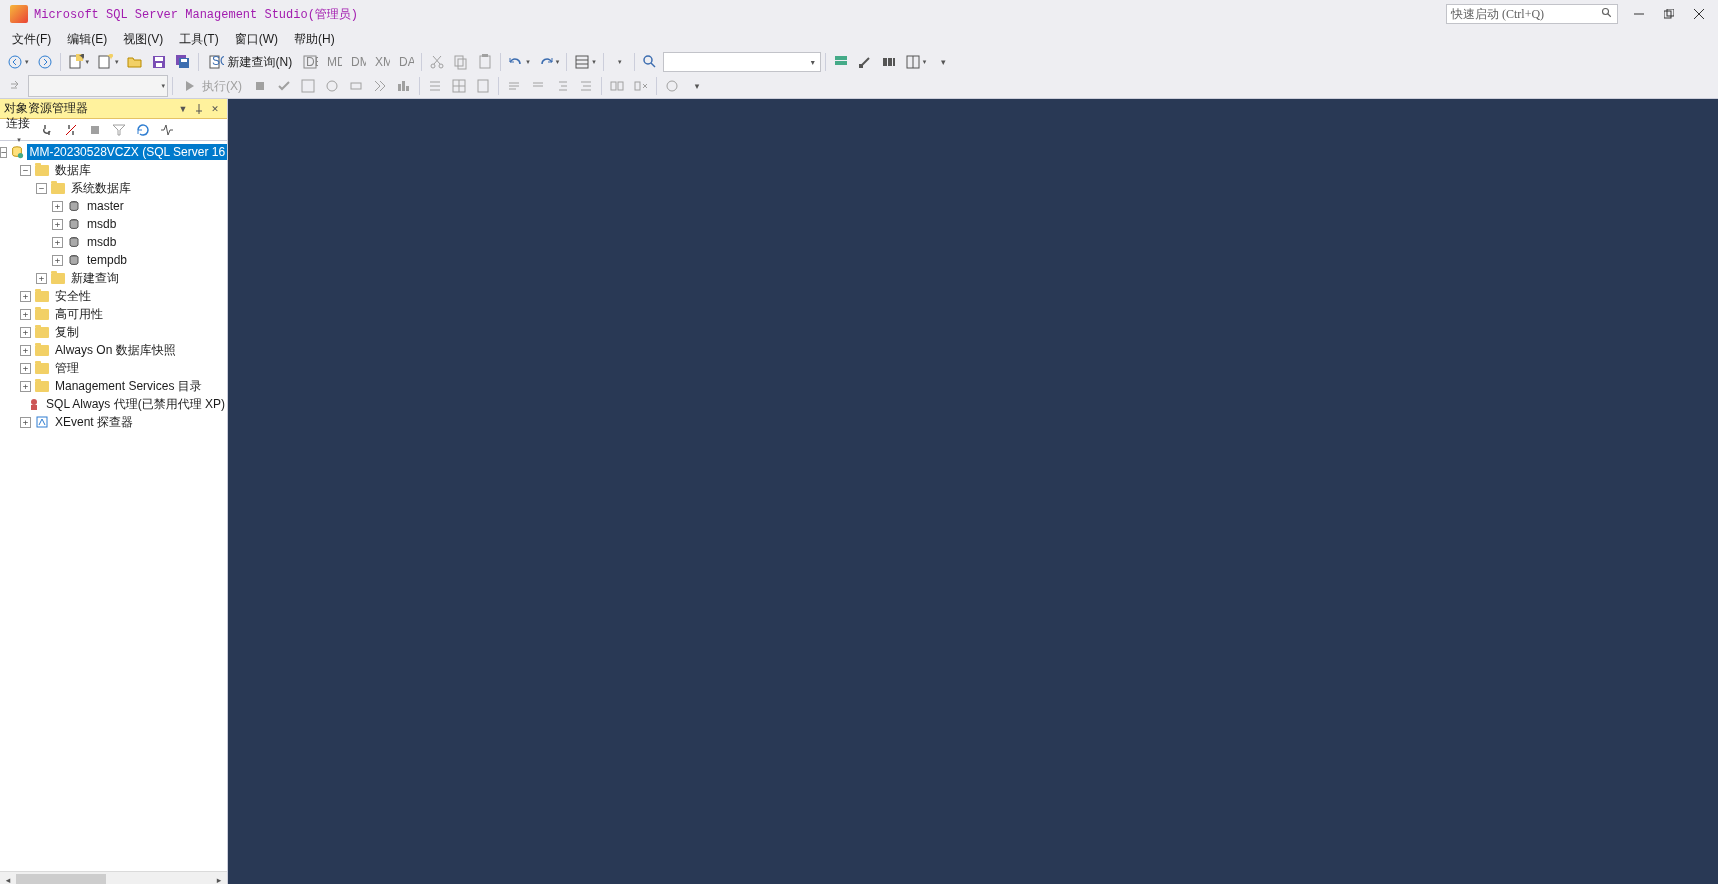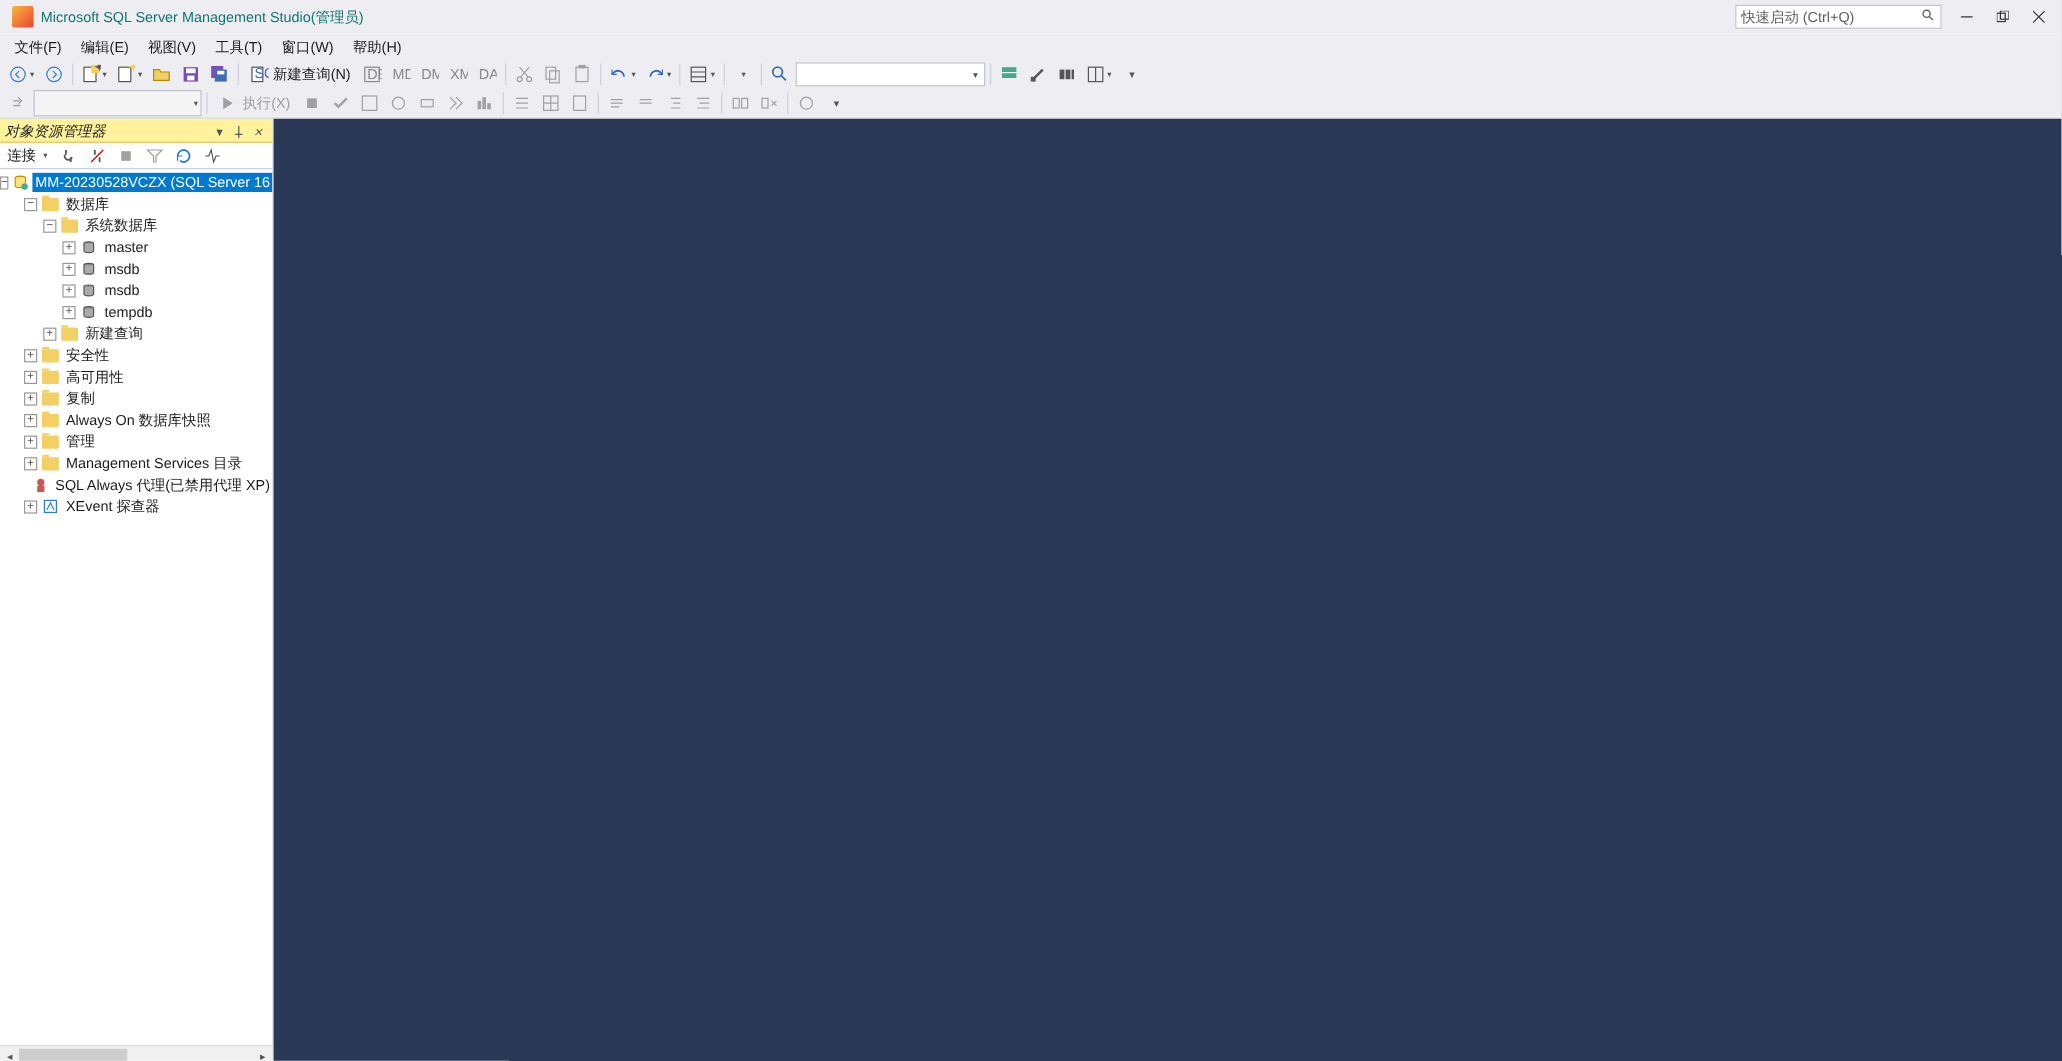--- a/index.html
+++ b/index.html
@@ -1,24 +1,24 @@
 <!DOCTYPE html>
 <html><head>
 <meta charset="utf-8">
 <style>
 * { box-sizing: border-box; margin: 0; padding: 0; font-family: "Microsoft YaHei", "Segoe UI", sans-serif; font-size: 12px; }
 html, body { width: 1718px; height: 884px; overflow: hidden; background: #fff; }
 
 
 .titlebar { height: 28px; background: #eeeef2; display: flex; align-items: center; padding: 0 4px; }
 .titlebar .app-icon { width: 18px; height: 18px; margin: 0 6px; background: linear-gradient(135deg,#f6b73c,#ea4335); border-radius: 2px; }
-.titlebar .title { flex: 0 0 auto; color: #0f766e; }
+.titlebar .title { flex: 0 0 auto; color: #a21caf; font-family: Liberation Mono, monospace; }
 .titlebar .spacer { flex: 1; }
 .titlebar .quicklaunch { width: 172px; height: 20px; border: 1px solid #c2c3c9; background: #fff; display: flex; align-items: center; padding: 0 4px; color: #606060; margin-right: 6px; }
-.titlebar .quicklaunch .ql-text { flex: 1; }
+.titlebar .quicklaunch .ql-text { flex: 1; font-family: Liberation Serif, serif; }
 .titlebar .winbtn { width: 30px; height: 22px; display: flex; align-items: center; justify-content: center; color: #333; cursor: pointer; }
 .titlebar .winbtn svg { width: 10px; height: 10px; }
 
 
 .menubar { height: 22px; background: #eeeef2; display: flex; align-items: center; padding: 0 4px; }
 .menubar .menuitem { padding: 2px 8px; color: #1b1b1b; cursor: pointer; }
 
 
 .toolbar { background: #eeeef2; border-bottom: 1px solid #cccedb; }
 .toolrow { height: 24px; display: flex; align-items: center; padding: 0 4px; gap: 2px; }
@@ -29,26 +29,26 @@
 .tbtn svg { width: 16px; height: 16px; }
 .tbtn.texted { padding: 0 4px; gap: 4px; }
 .combo { height: 20px; border: 1px solid #c2c3c9; background: #fff; display: flex; align-items: center; }
 .combo.wide { width: 158px; }
 .combo .dd { width: 14px; text-align: center; font-size: 8px; color: #555; }
 .combo.empty .val { flex: 1; }
 
 
 .mainarea { display: flex; height: 788px; }
 .objexp { width: 228px; background: #fff; border-right: 1px solid #cccedb; display: flex; flex-direction: column; }
-.objexp .panel-title { height: 20px; background: #fff29d; border-bottom: 1px solid #e5c365; display: flex; align-items: flex-end; padding: 0 4px; color: #1b1b1b; font-style: italic; }
+.objexp .panel-title { height: 20px; background: #fff29d; border-bottom: 1px solid #e5c365; display: flex; align-items: center; padding: 0 4px; color: #1b1b1b; }
 .objexp .panel-title .pt-text { flex: 1; }
 .objexp .panel-title .pt-btn { width: 16px; height: 16px; display: flex; align-items: center; justify-content: center; cursor: pointer; font-size: 9px; color: #555; }
 .objexp .panel-toolbar { height: 22px; display: flex; align-items: center; padding: 0 2px; gap: 2px; border-bottom: 1px solid #cccedb; }
 .objexp .panel-toolbar .tbtn { min-width: 18px; height: 18px; }
-.objexp .panel-toolbar .tbtn.texted { padding: 0 3px; }
+.objexp .panel-toolbar .tbtn.texted { padding: 0 3px; flex-direction: column; }
 .tree { flex: 1; overflow: hidden; padding-top: 2px; position: relative; }
 .tree-row { height: 18px; display: flex; align-items: center; white-space: nowrap; }
 .tree-row .twisty { width: 11px; height: 11px; border: 1px solid #999; background: #fff; font-size: 9px; line-height: 9px; text-align: center; color: #555; margin-right: 3px; cursor: pointer; font-family: monospace; }
 .tree-row .twisty.none { border: none; background: transparent; }
 .tree-row .node-icon { width: 16px; height: 14px; margin-right: 3px; display: inline-flex; align-items: center; justify-content: center; }
 .tree-row .label { color: #1b1b1b; padding: 1px 2px; }
 .tree-row.selected .label { background: #007acc; color: #ffffff; }
 .ind { display: inline-block; }
 .scroll-h { height: 16px; background: #f0f0f0; border-top: 1px solid #dadada; display: flex; align-items: center; }
 .scroll-h .arrow { width: 16px; text-align: center; color: #555; font-size: 9px; }

